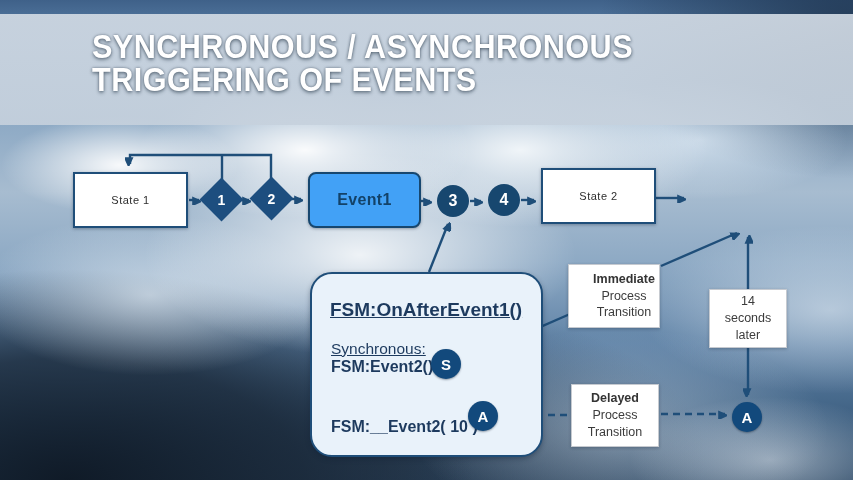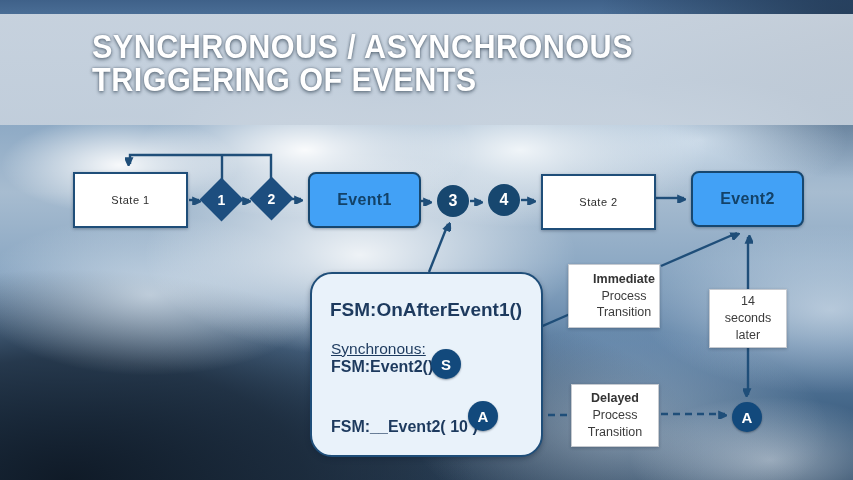--- a/index.html
+++ b/index.html
@@ -39,21 +39,21 @@
     text-shadow:0 0 3px rgba(32,48,64,.55),0 2px 4px rgba(32,48,64,.45);
   }
   
   .box{position:absolute;display:flex;align-items:center;justify-content:center;box-sizing:border-box;}
   .state{
     width:115px;height:56px;background:#fff;border:2.5px solid #1F4E79;
     color:#2e2e2e;font-size:11px;letter-spacing:.5px;
     box-shadow:0 1px 3px rgba(20,35,55,.35);
   }
   .state1{left:73px;top:172px;}
-  .state2{left:541px;top:174px;}
+  .state2{left:541px;top:168px;}
   .event{
     width:113px;height:56px;background:#42A1F6;border:2.5px solid #17476f;border-radius:8px;
     color:#134268;font-weight:700;font-size:16px;letter-spacing:.3px;
     box-shadow:0 1px 3px rgba(20,35,55,.35);
   }
   .event1{left:308px;top:172px;}
   .event2{left:691px;top:171px;}
   .diamond{
     position:absolute;width:31px;height:31px;background:#1d4e7f;transform:rotate(45deg);
     display:flex;align-items:center;justify-content:center;
@@ -68,21 +68,21 @@
   }
   .c3{left:437px;top:185px;}
   .c4{left:488px;top:184px;}
   
   .fsm-panel{
     position:absolute;left:310px;top:272px;width:233px;height:185px;box-sizing:border-box;
     background:#E9F2FA;border:2px solid #1F4E79;border-radius:22px;
     box-shadow:0 2px 5px rgba(15,30,50,.35);
   }
   .fsm-text{position:absolute;color:#1d3a5e;white-space:nowrap;}
-  .fsm-heading{left:330px;top:299px;font-size:19px;font-weight:700;}
+  .fsm-heading{left:330px;top:299px;font-size:19px;font-weight:700;text-decoration:underline;}
   .fsm-label{font-size:15.5px;text-decoration:underline;}
   .fsm-code{font-size:16px;font-weight:700;}
   .sync-label{left:331px;top:340px;}
   .sync-code{left:331px;top:358px;}
   .async-label{left:331px;top:400px;}
   .async-code{left:331px;top:418px;}
   .badge{
     position:absolute;width:30px;height:30px;border-radius:50%;background:#12497c;
     display:flex;align-items:center;justify-content:center;
     color:#fff;font-weight:700;font-size:15px;
@@ -171,23 +171,20 @@
     <span>3</span>
   </div>
   <div class="circle c4">
     <span>4</span>
   </div>
 
   <div class="box state state2">
     <span>State 2</span>
   </div>
 
-  <div class="box event event2">
-    <span>Event2</span>
-  </div>
 
   <div class="fsm-panel"></div>
   <div class="fsm-text fsm-heading">FSM:OnAfterEvent1()</div>
   <div class="fsm-text fsm-label sync-label">Synchronous:</div>
   <div class="fsm-text fsm-code sync-code">FSM:Event2()</div>
   <div class="fsm-text fsm-code async-code">FSM:__Event2( 10 )</div>
 
   <div class="badge badge-s">
     <span>S</span>
   </div>

